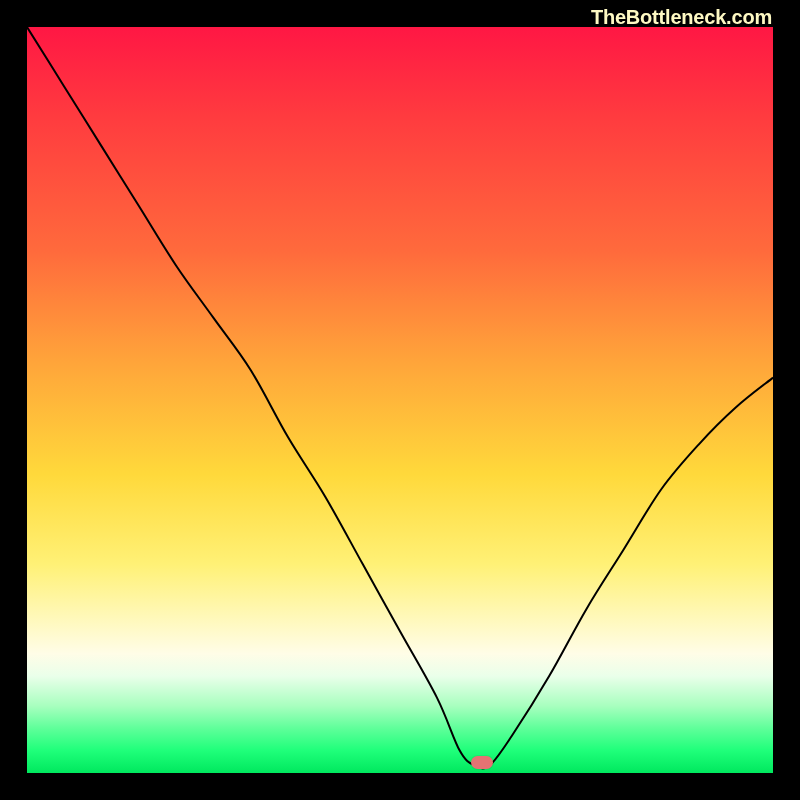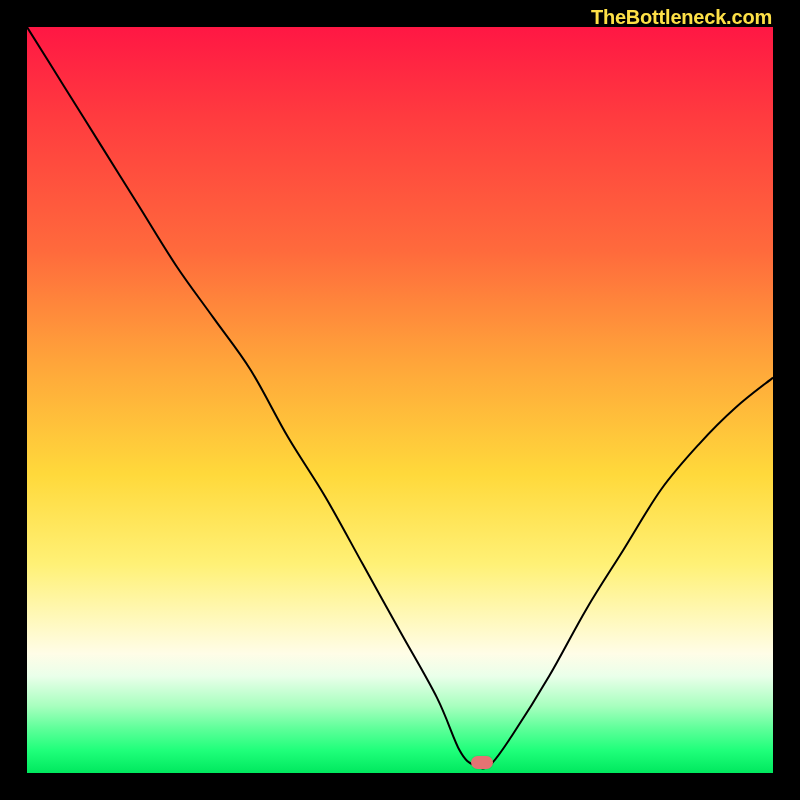--- a/index.html
+++ b/index.html
@@ -36,21 +36,21 @@
       #1fff7a 97%,
       #00e85e 100%
     );
   }
   .attribution {
     position: absolute;
     top: 6px;
     right: 28px;
     font-size: 20px;
     font-weight: bold;
-    color: #fde047;
+    color: #fef9c3;
     letter-spacing: -0.2px;
     font-family: Arial, Helvetica, sans-serif;
   }
   svg.curve {
     position: absolute;
     left: 0;
     top: 0;
     width: 100%;
     height: 100%;
   }

